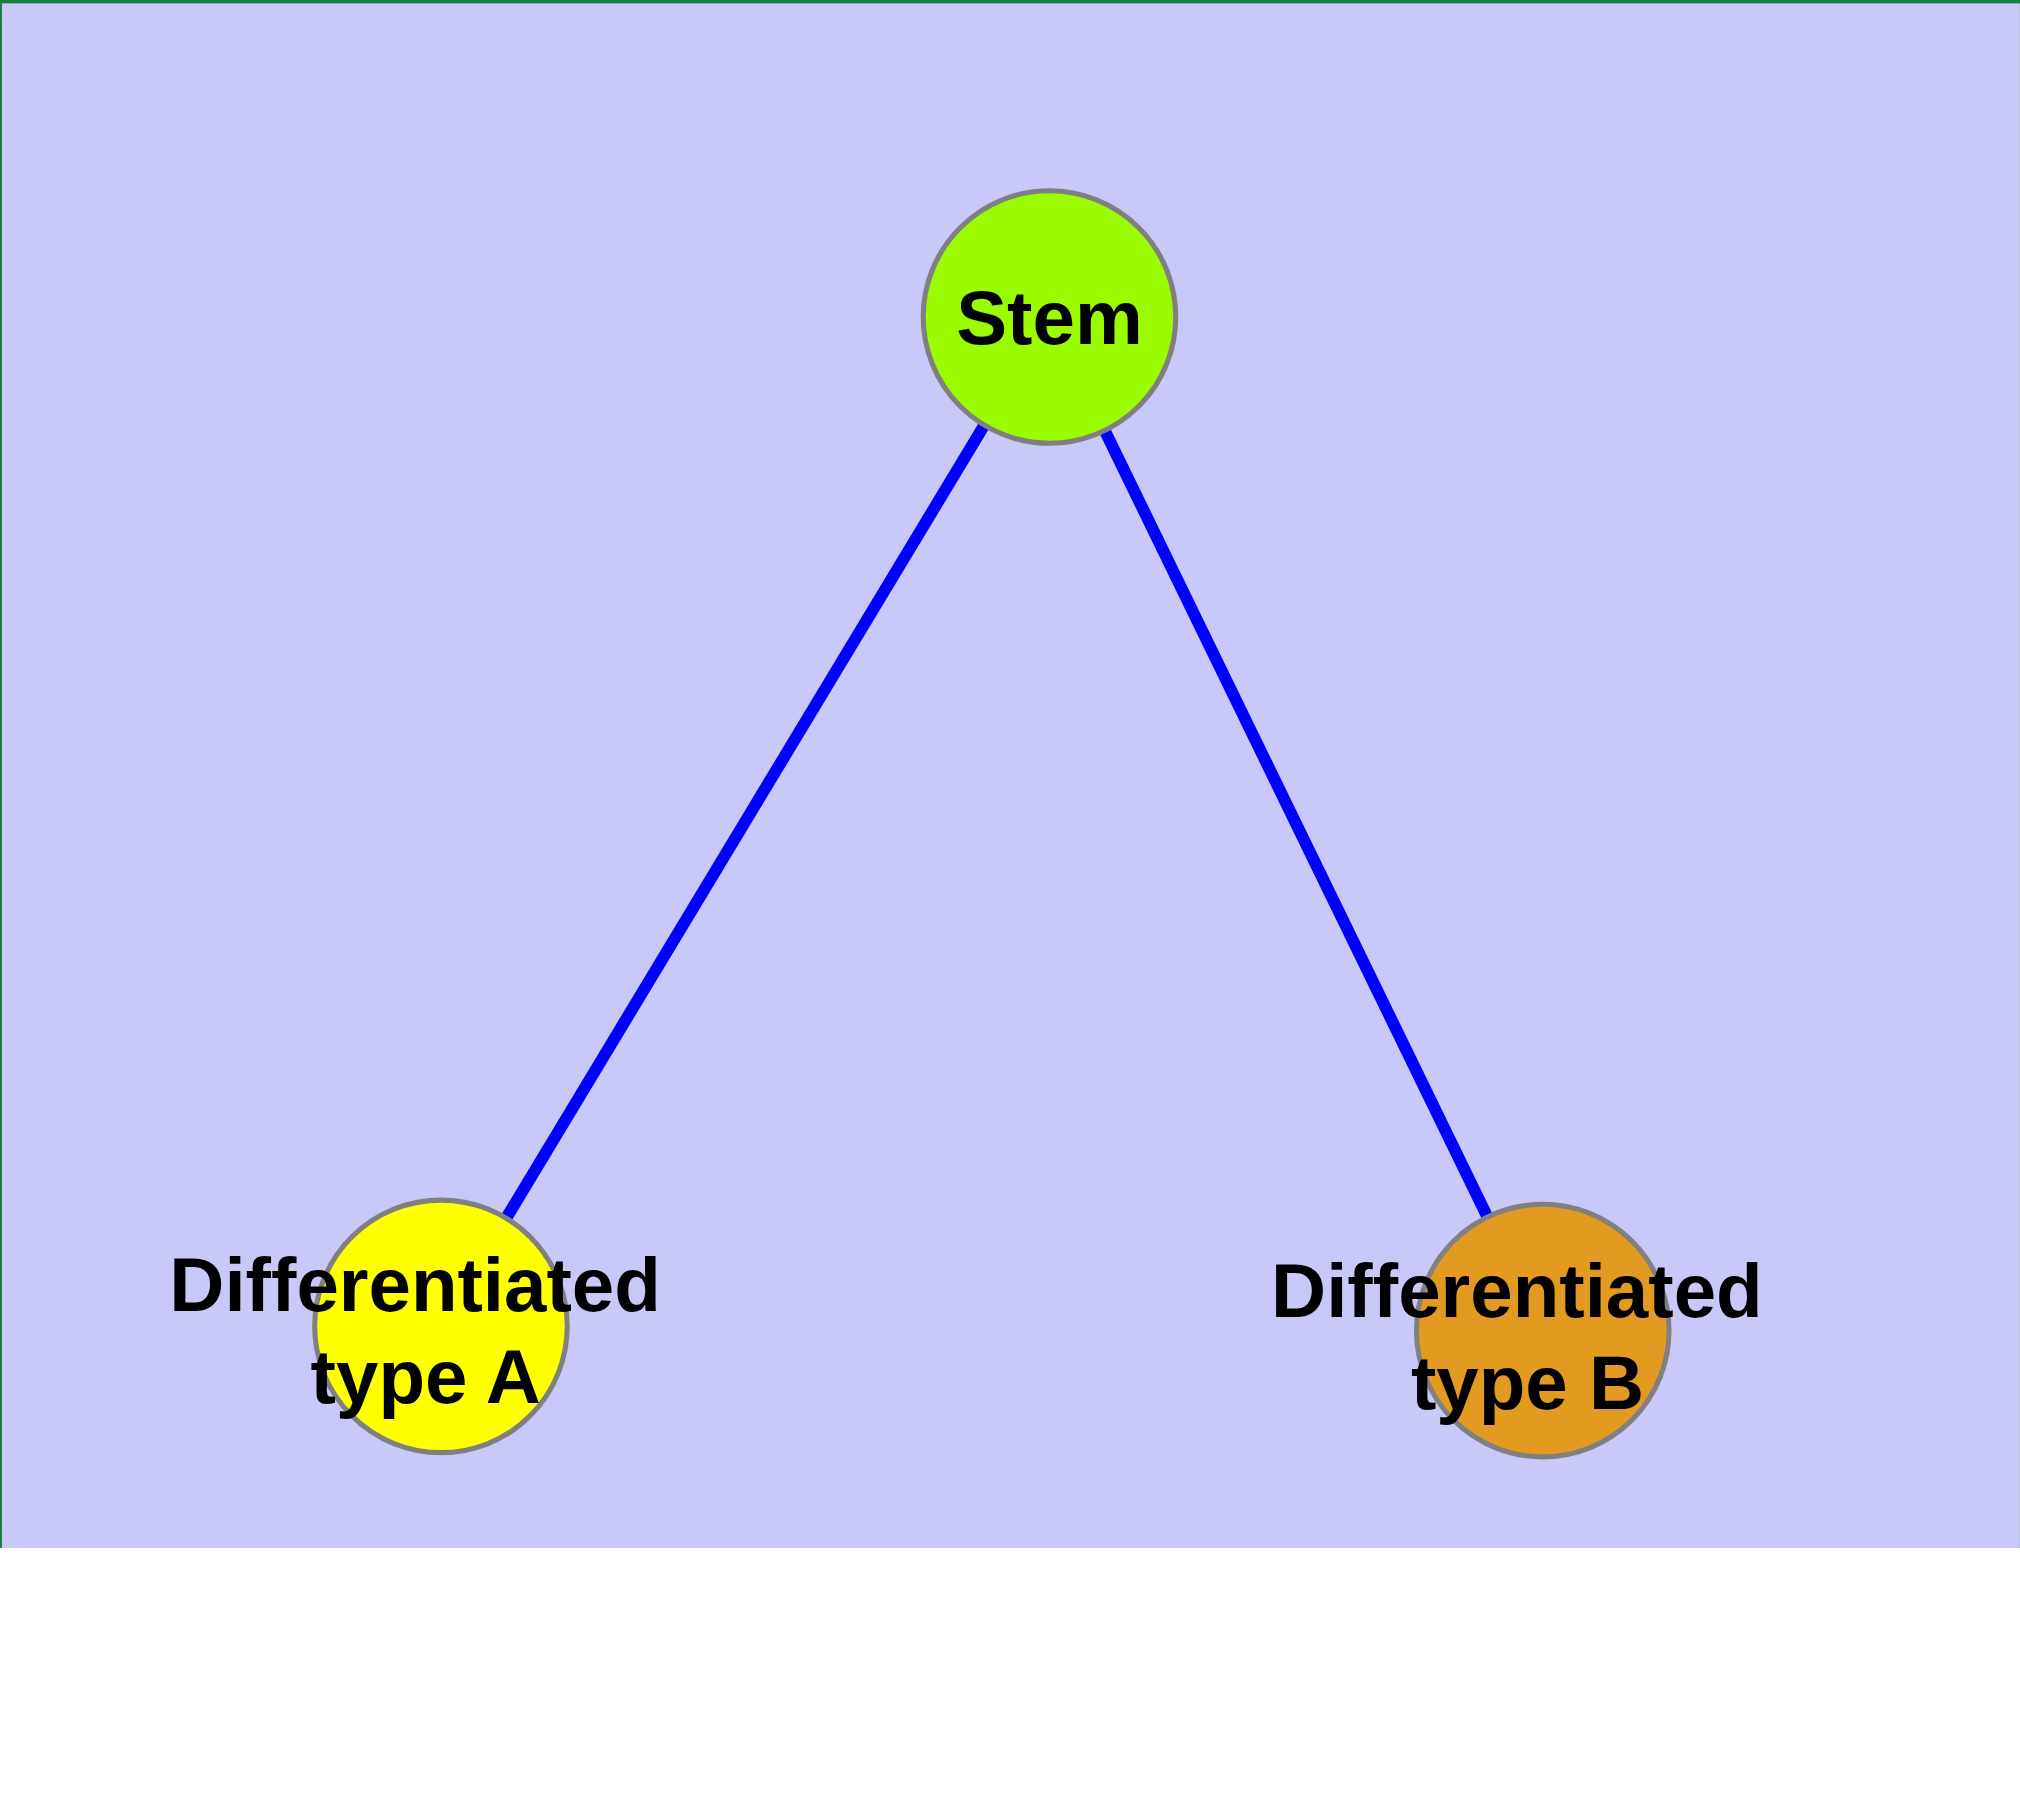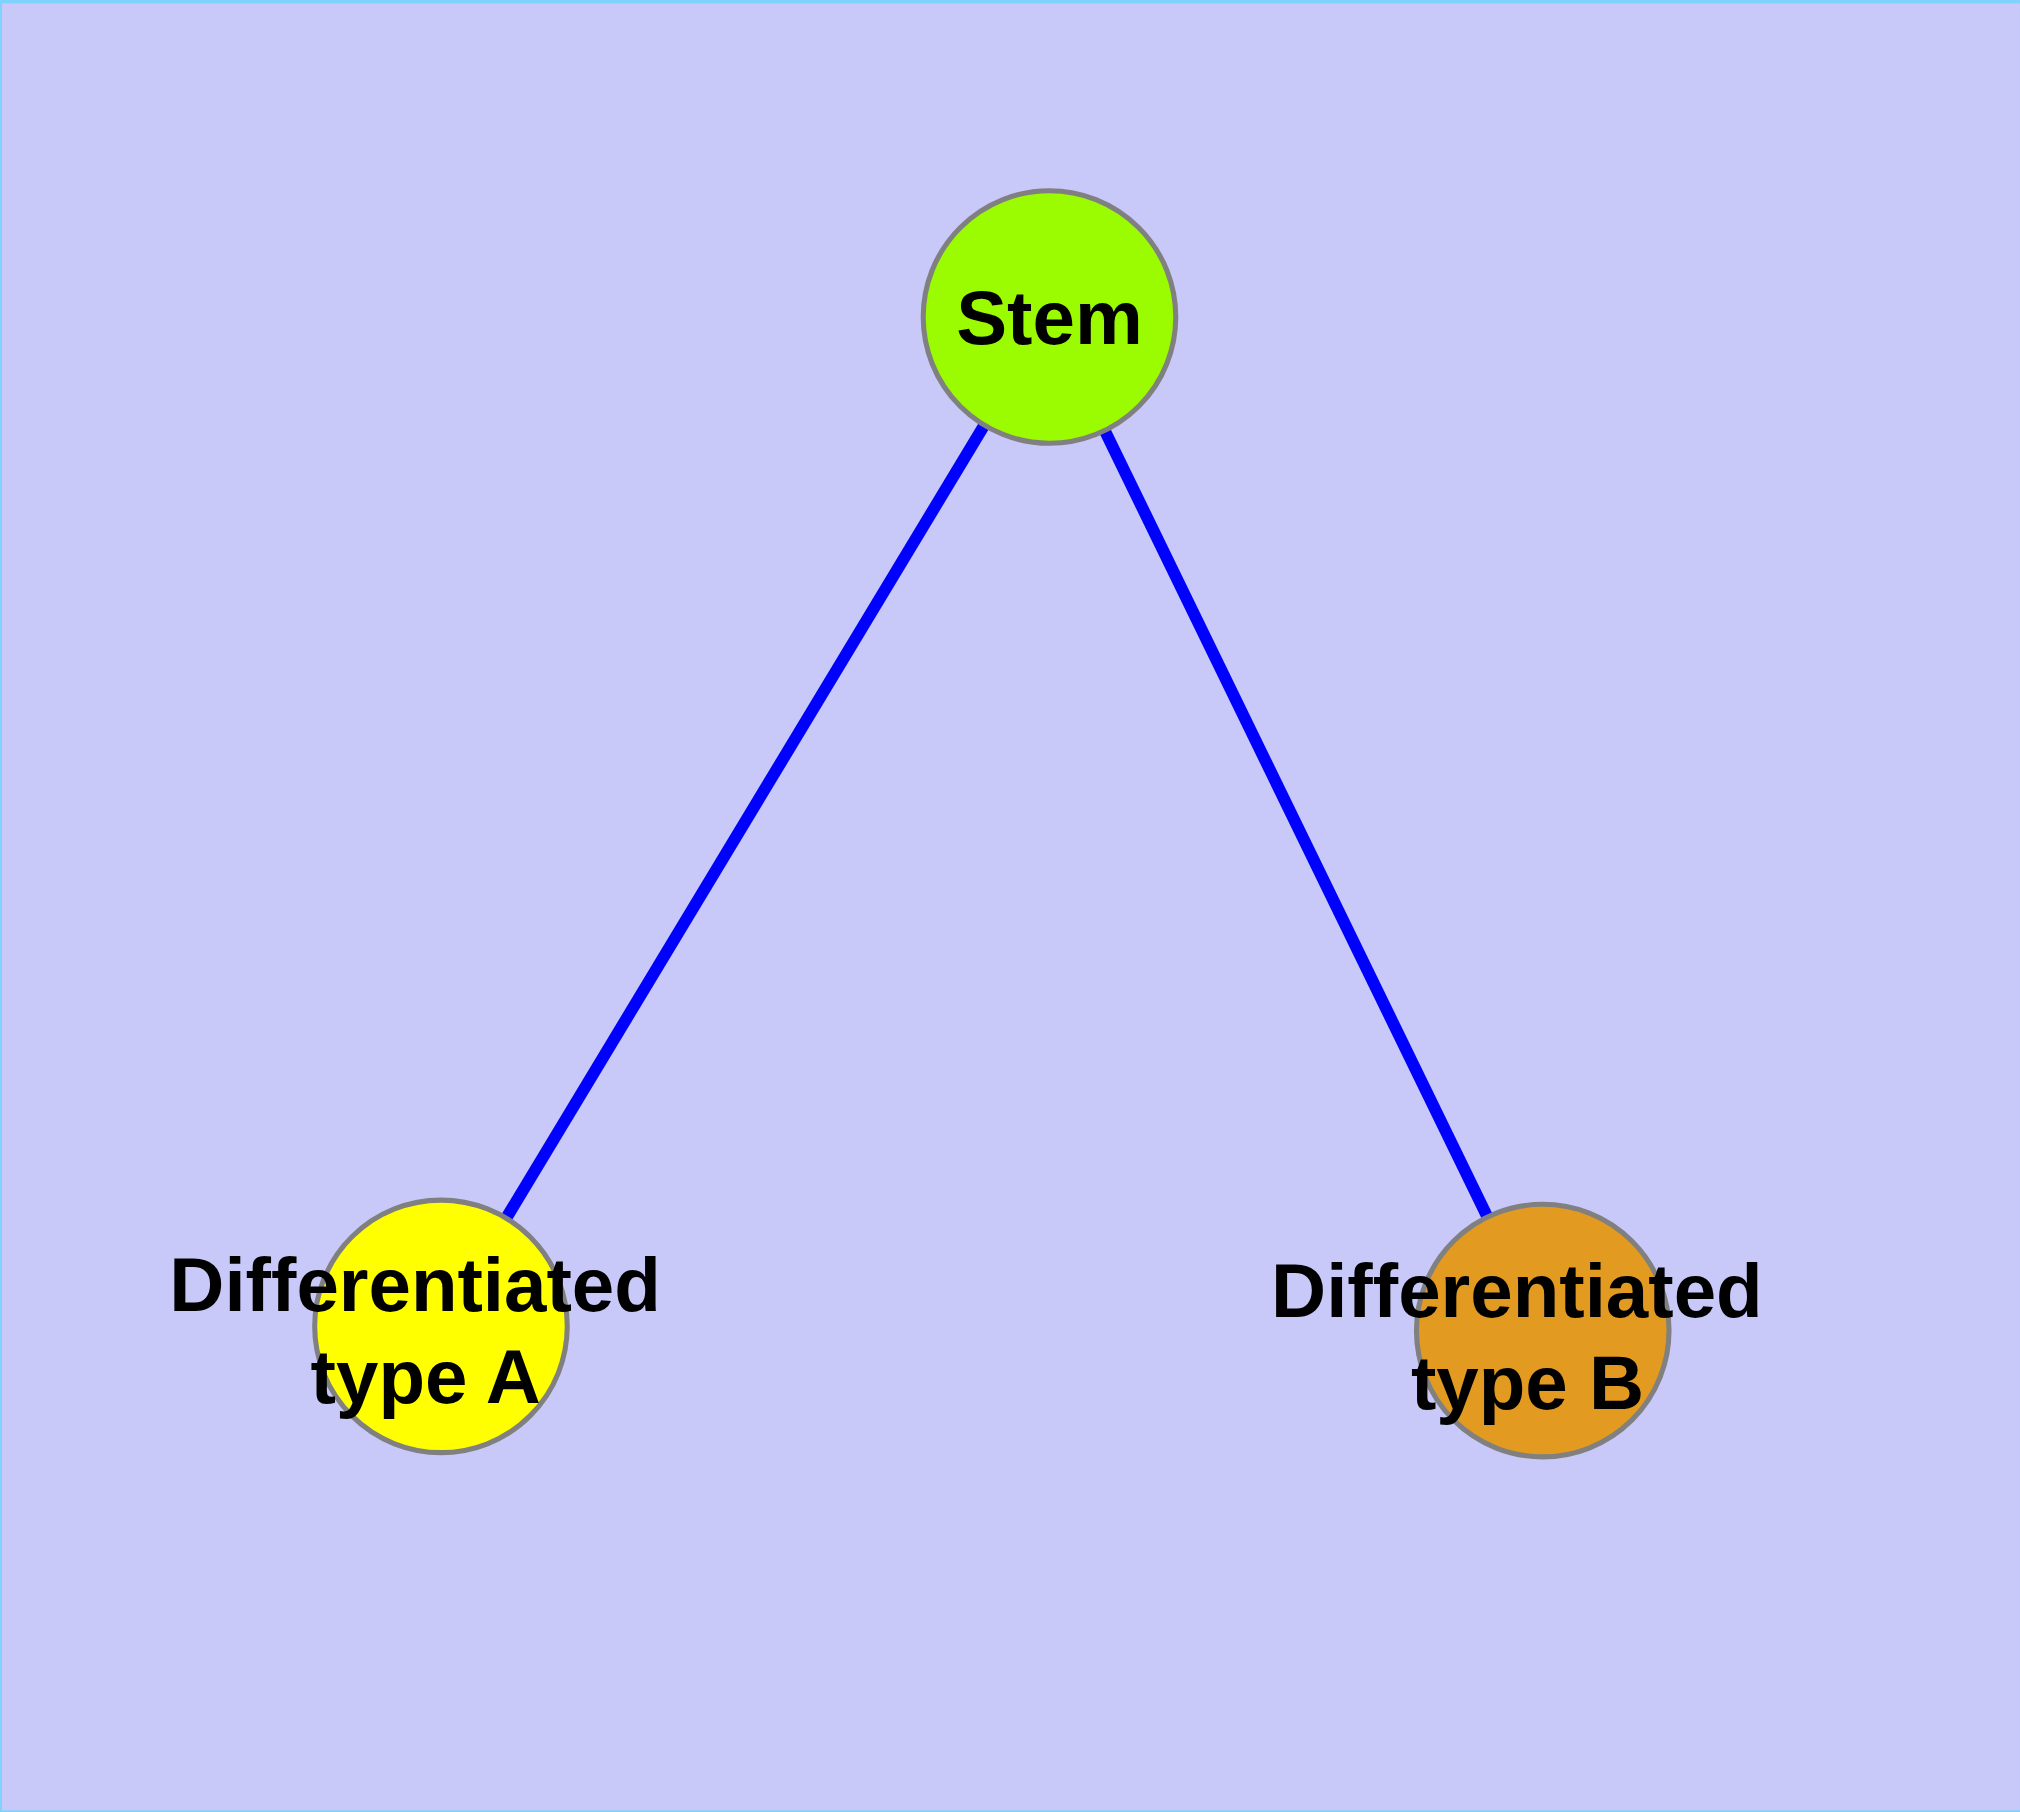--- a/index.html
+++ b/index.html
@@ -3,22 +3,22 @@
 <meta charset="utf-8">
 <style>
   html, body {
     margin: 0;
     padding: 0;
     background: #ffffff;
   }
   .graph-canvas {
     position: relative;
     width: 2021px;
-    height: 1812px;
-    background: #7dd3fc;
+    height: 1548px;
+    background: #15803d;
     overflow: hidden;
   }
   .graph-canvas svg {
     display: block;
     width: 2021px;
     height: 1812px;
   }
   .edge-line {
     stroke-width: 14px;
     fill: none;

